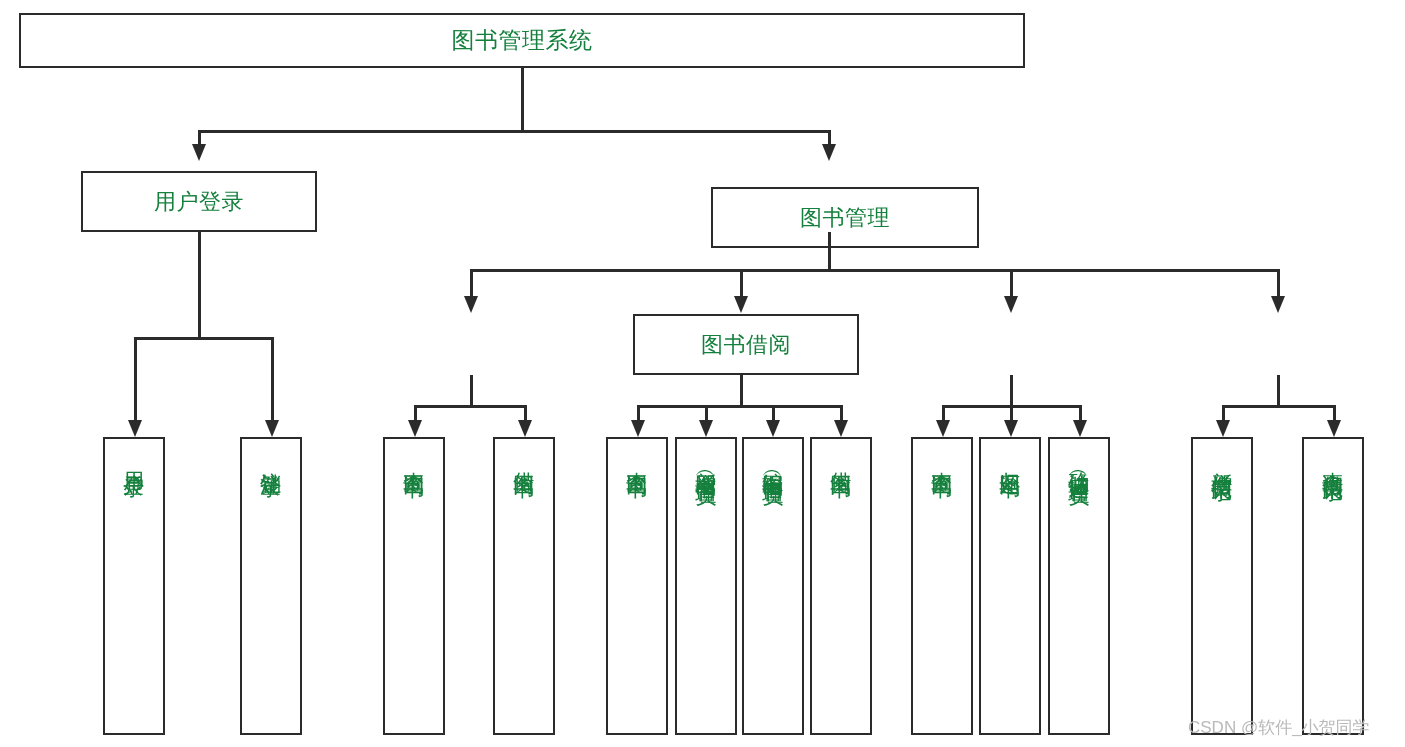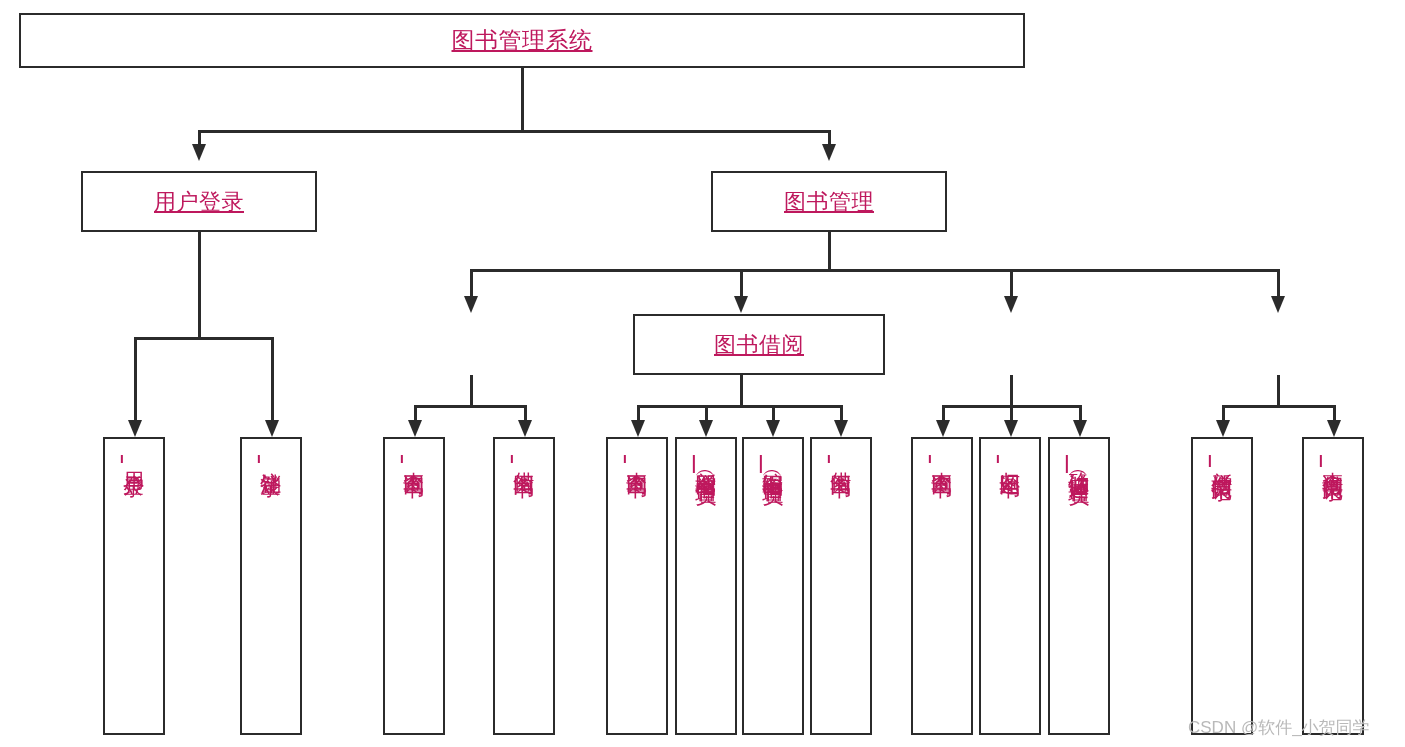--- a/index.html
+++ b/index.html
@@ -13,22 +13,21 @@
 
   
   .node{
     position:absolute;
     box-sizing:border-box;
     background:#ffffff;
     border:2.5px solid #2b2b2b;
     display:flex;
     align-items:center;
     justify-content:center;
-    color:#be185d;
-    text-decoration:underline;
+    color:#15803d;
   }
   .node .lbl{
     display:block;
     text-align:center;
     letter-spacing:0.5px;
   }
   .node.horiz .lbl{
     font-size:22px;
     line-height:1.15;
     white-space:nowrap;
@@ -82,21 +81,21 @@
 
   <div class="ln h" style="left:198px;top:130px;width:632px;"></div>
   <div class="ln v" style="left:198px;top:130px;height:14px;"></div>
   <div class="ln v" style="left:828px;top:130px;height:14px;"></div>
   <div class="arw" style="left:192px;top:144px;"></div>
   <div class="arw" style="left:822px;top:144px;"></div>
 
   <div class="node horiz" style="left:81px;top:171px;width:236px;height:61px;">
     <span class="lbl">用户登录</span>
   </div>
-  <div class="node horiz" style="left:711px;top:171px;width:236px;height:61px;">
+  <div class="node horiz" style="left:711px;top:187px;width:268px;height:61px;">
     <span class="lbl">图书管理</span>
   </div>
 
   <div class="ln v" style="left:198px;top:232px;height:105px;"></div>
   <div class="ln h" style="left:134px;top:337px;width:139px;"></div>
   <div class="ln v" style="left:134px;top:337px;height:83px;"></div>
   <div class="ln v" style="left:271px;top:337px;height:83px;"></div>
   <div class="arw" style="left:128px;top:420px;"></div>
   <div class="arw" style="left:265px;top:420px;"></div>
 
@@ -104,21 +103,21 @@
   <div class="ln h" style="left:470px;top:269px;width:810px;"></div>
   <div class="ln v" style="left:470px;top:269px;height:27px;"></div>
   <div class="ln v" style="left:740px;top:269px;height:27px;"></div>
   <div class="ln v" style="left:1010px;top:269px;height:27px;"></div>
   <div class="ln v" style="left:1277px;top:269px;height:27px;"></div>
   <div class="arw" style="left:464px;top:296px;"></div>
   <div class="arw" style="left:734px;top:296px;"></div>
   <div class="arw" style="left:1004px;top:296px;"></div>
   <div class="arw" style="left:1271px;top:296px;"></div>
 
-  <div class="node horiz" style="left:633px;top:314px;width:252px;height:61px;">
+  <div class="node horiz" style="left:633px;top:314px;width:226px;height:61px;">
     <span class="lbl">图书借阅</span>
   </div>
 
   <div class="ln v" style="left:470px;top:375px;height:32px;"></div>
   <div class="ln h" style="left:414px;top:405px;width:112px;"></div>
   <div class="ln v" style="left:414px;top:405px;height:15px;"></div>
   <div class="ln v" style="left:524px;top:405px;height:15px;"></div>
   <div class="arw" style="left:408px;top:420px;"></div>
   <div class="arw" style="left:518px;top:420px;"></div>
 

